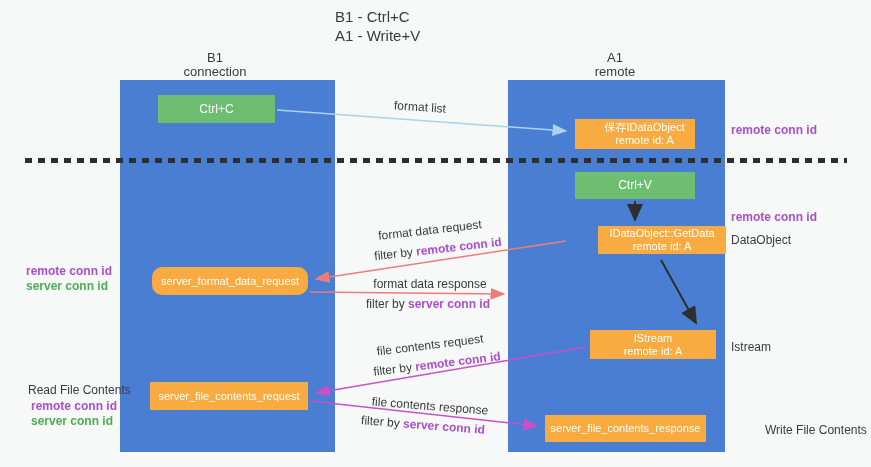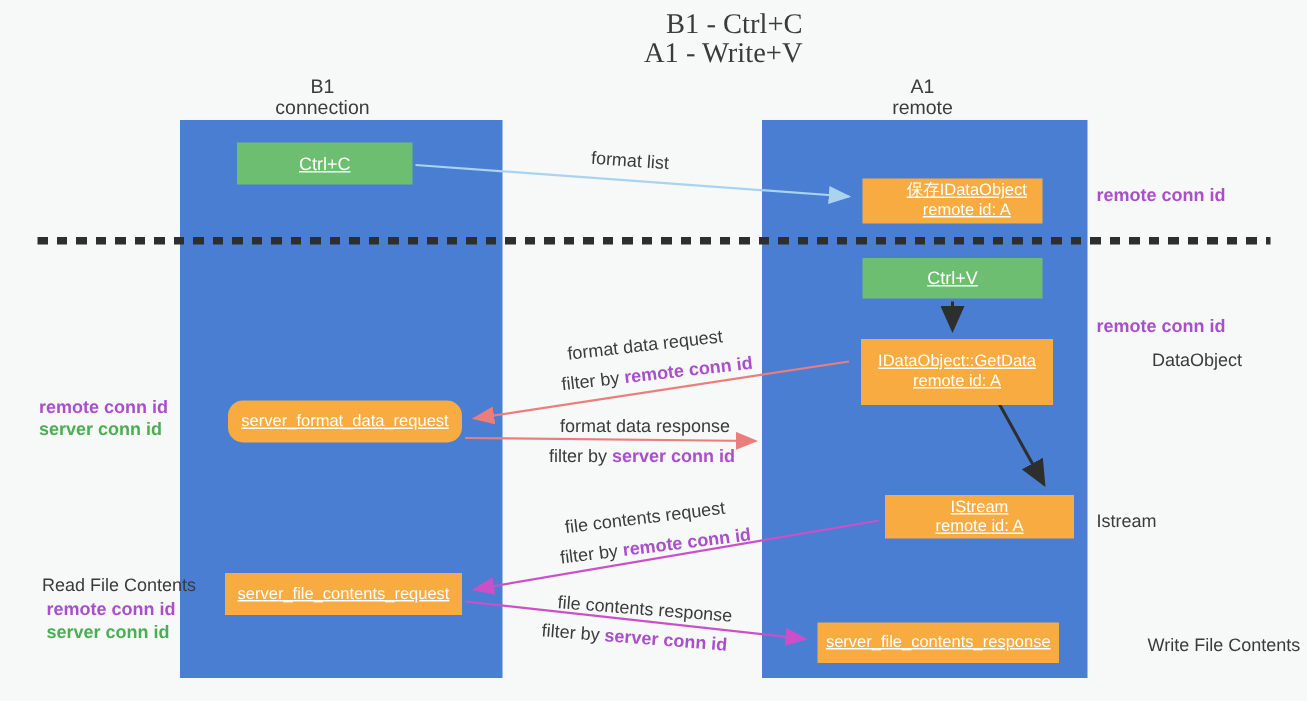--- a/index.html
+++ b/index.html
@@ -6,40 +6,39 @@
   body{
     width:871px;height:467px;
     background:var(--background,#f7f8f8);
     font-family:"Liberation Sans","DejaVu Sans",sans-serif;
     color:var(--text-dark,#3b3b3b);
     overflow:hidden;
   }
   .canvas{position:relative;width:871px;height:467px;}
   .abs{position:absolute;}
   .title{
-    left:335px;top:7px;width:200px;text-align:right;
-    font-size:19px;line-height:19px;color:var(--text-dark,#3b3b3b);font-family:Liberation Serif, serif;
+    left:335px;top:7px;width:200px;text-align:left;
+    font-size:15px;line-height:19px;color:var(--text-dark,#3b3b3b);
   }
   .col-header{
     top:51px;width:150px;text-align:center;
     font-size:13px;line-height:14px;color:var(--text-dark,#3b3b3b);
   }
   .column{
     top:80px;height:372px;
     background:var(--column-blue,#4a7ed2);
   }
   .dashline{
     left:25px;top:158px;width:822px;height:5px;
     background:repeating-linear-gradient(90deg,var(--arrow-black,#2e2e2e) 0 7px,transparent 7px 13px);
   }
   .node{
     display:flex;flex-direction:column;align-items:center;justify-content:center;
     color:#fff;text-align:center;font-size:11px;line-height:13px;
     box-sizing:border-box;
-    text-decoration:underline;
   }
   .node.green{background:var(--box-green,#6ebe71);font-size:12px;}
   .node.orange{background:var(--box-orange,#f8ab40);}
   .slabel{font-size:12px;line-height:15px;white-space:nowrap;}
   .purple{color:var(--label-purple,#aa4fcb);font-weight:bold;}
   .greentxt{color:var(--label-green,#4cae52);font-weight:bold;}
   .dark{color:var(--text-dark,#3b3b3b);}
   .alabel{
     font-size:12px;white-space:nowrap;
     transform:translate(-50%,-50%) rotate(var(--rot,0deg));
@@ -108,21 +107,21 @@
 
   <div class="abs node orange" style="left:575px;top:119px;width:120px;height:30px;padding-left:19px;">
     <div>保存IDataObject</div>
     <div>remote id: A</div>
   </div>
 
   <div class="abs node green" style="left:575px;top:172px;width:120px;height:27px;">
     <div>Ctrl+V</div>
   </div>
 
-  <div class="abs node orange" style="left:574px;top:226px;width:128px;height:44px;">
+  <div class="abs node orange" style="left:598px;top:226px;width:128px;height:28px;">
     <div>IDataObject::GetData</div>
     <div>remote id: A</div>
   </div>
 
   <div class="abs node orange" style="left:152px;top:267px;width:156px;height:28px;border-radius:10px;">
     <div>server_format_data_request</div>
   </div>
 
 
   <div class="abs node orange" style="left:590px;top:330px;width:126px;height:29px;">
@@ -133,21 +132,21 @@
   <div class="abs node orange" style="left:545px;top:415px;width:161px;height:27px;">
     <div>server_file_contents_response</div>
   </div>
 
   <div class="abs node orange" style="left:150px;top:382px;width:158px;height:28px;">
     <div>server_file_contents_request</div>
   </div>
 
   <div class="abs slabel purple" style="left:731px;top:123px;">remote conn id</div>
   <div class="abs slabel purple" style="left:731px;top:210px;">remote conn id</div>
-  <div class="abs slabel dark" style="left:768px;top:233px;">DataObject</div>
+  <div class="abs slabel dark" style="left:731px;top:233px;">DataObject</div>
   <div class="abs slabel dark" style="left:731px;top:340px;">Istream</div>
   <div class="abs slabel dark" style="left:733px;top:423px;margin-left:32px;">Write File Contents</div>
 
   <div class="abs slabel" style="left:26px;top:264px;">
     <div class="purple">remote conn id</div>
     <div class="greentxt">server conn id</div>
   </div>
   <div class="abs slabel dark" style="left:28px;top:383px;">Read File Contents</div>
   <div class="abs slabel" style="left:31px;top:399px;">
     <div class="purple">remote conn id</div>

